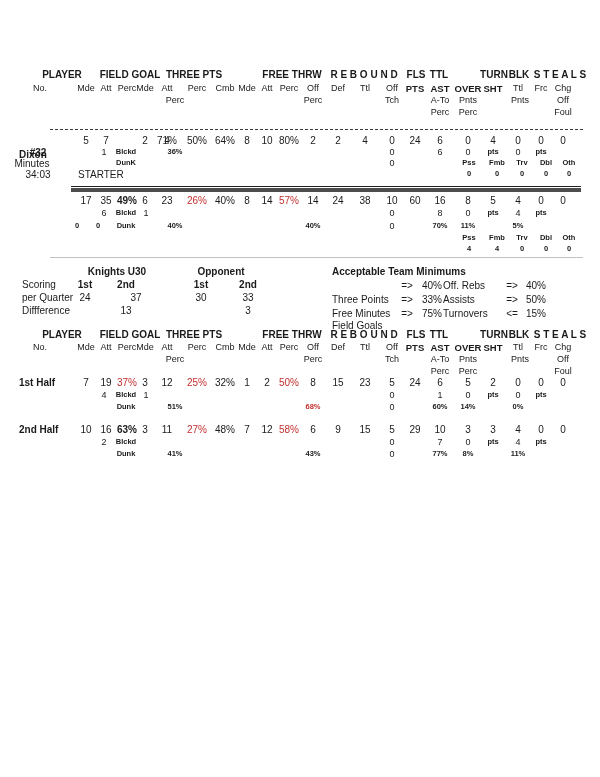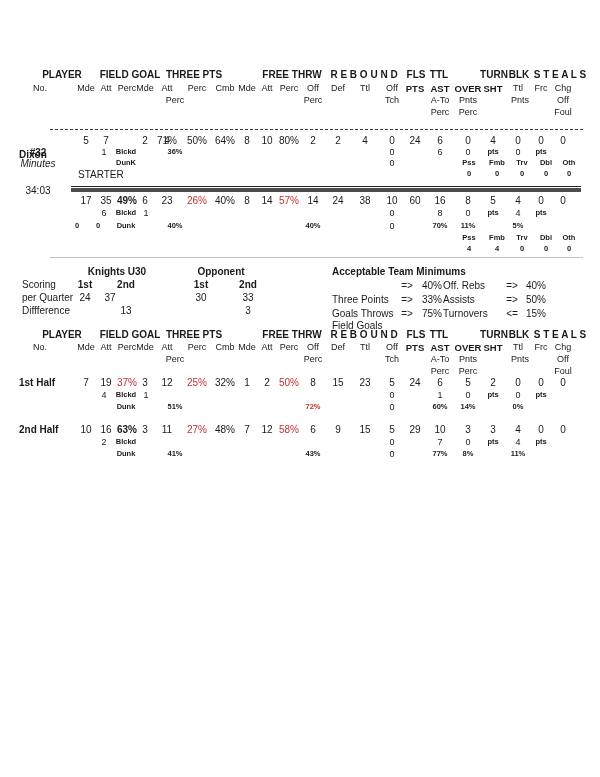--- a/index.html
+++ b/index.html
@@ -97,29 +97,29 @@
     <div class="cell lbl" style="left: 38px; top: 148px;">#32</div>
     <div class="cell s9" style="left: 104px; top: 148px;">1</div>
     <div class="cell sm" style="left: 126px; top: 148px;">Blckd</div>
     <div class="cell sm" style="left: 175px; top: 148px;">36%</div>
     <div class="cell s9" style="left: 392px; top: 148px;">0</div>
     <div class="cell s9" style="left: 440px; top: 148px;">6</div>
     <div class="cell s9" style="left: 468px; top: 148px;">0</div>
     <div class="cell sm" style="left: 493px; top: 148px;">pts</div>
     <div class="cell s9" style="left: 518px; top: 148px;">0</div>
     <div class="cell sm" style="left: 541px; top: 148px;">pts</div>
-    <div class="cell" style="left: 38px; top: 159px; font-style: italic;">Minutes</div>
+    <div class="cell" style="left: 32px; top: 159px;">Minutes</div>
     <div class="cell sm" style="left: 126px; top: 159px;">DunK</div>
     <div class="cell s9" style="left: 392px; top: 159px;">0</div>
     <div class="cell sm" style="left: 469px; top: 159px;">Pss</div>
     <div class="cell sm" style="left: 497px; top: 159px;">Fmb</div>
     <div class="cell sm" style="left: 522px; top: 159px;">Trv</div>
     <div class="cell sm" style="left: 546px; top: 159px;">Dbl</div>
     <div class="cell sm" style="left: 569px; top: 159px;">Oth</div>
-    <div class="cell" style="left: 38px; top: 186px;">34:03</div>
+    <div class="cell" style="left: 38px; top: 170px;">34:03</div>
     <div class="cell la" style="left: 78px; top: 170px;">STARTER</div>
     <div class="cell sm" style="left: 469px; top: 170px;">0</div>
     <div class="cell sm" style="left: 497px; top: 170px;">0</div>
     <div class="cell sm" style="left: 522px; top: 170px;">0</div>
     <div class="cell sm" style="left: 546px; top: 170px;">0</div>
     <div class="cell sm" style="left: 569px; top: 170px;">0</div>
     <div class="cell" style="left: 86px; top: 196px;">17</div>
     <div class="cell" style="left: 106px; top: 196px;">35</div>
     <div class="cell b" style="left: 127px; top: 196px;">49%</div>
     <div class="cell" style="left: 145px; top: 196px;">6</div>
@@ -170,40 +170,40 @@
     <div class="cell sm" style="left: 569px; top: 245px;">0</div>
     <div class="cell b" style="left: 117px; top: 267px;">Knights U30</div>
     <div class="cell b" style="left: 221px; top: 267px;">Opponent</div>
     <div class="cell la" style="left: 22px; top: 280px;">Scoring</div>
     <div class="cell b" style="left: 85px; top: 280px;">1st</div>
     <div class="cell b" style="left: 126px; top: 280px;">2nd</div>
     <div class="cell b" style="left: 201px; top: 280px;">1st</div>
     <div class="cell b" style="left: 248px; top: 280px;">2nd</div>
     <div class="cell la" style="left: 22px; top: 293px;">per Quarter</div>
     <div class="cell" style="left: 85px; top: 293px;">24</div>
-    <div class="cell" style="left: 110px; top: 293px;">37</div>
+    <div class="cell" style="left: 136px; top: 293px;">37</div>
     <div class="cell" style="left: 201px; top: 293px;">30</div>
     <div class="cell" style="left: 248px; top: 293px;">33</div>
     <div class="cell la" style="left: 22px; top: 306px;">Diffference</div>
     <div class="cell" style="left: 126px; top: 306px;">13</div>
     <div class="cell" style="left: 248px; top: 306px;">3</div>
     <div class="cell b la" style="left: 332px; top: 267px;">Acceptable Team Minimums</div>
     <div class="cell la" style="left: 332px; top: 281px; margin-top: 40px;">Field Goals</div>
     <div class="cell" style="left: 407px; top: 281px;">=&gt;</div>
     <div class="cell" style="left: 432px; top: 281px;">40%</div>
     <div class="cell la" style="left: 443px; top: 281px;">Off. Rebs</div>
     <div class="cell" style="left: 512px; top: 281px;">=&gt;</div>
     <div class="cell" style="left: 536px; top: 281px;">40%</div>
     <div class="cell la" style="left: 332px; top: 295px;">Three Points</div>
     <div class="cell" style="left: 407px; top: 295px;">=&gt;</div>
     <div class="cell" style="left: 432px; top: 295px;">33%</div>
     <div class="cell la" style="left: 443px; top: 295px;">Assists</div>
     <div class="cell" style="left: 512px; top: 295px;">=&gt;</div>
     <div class="cell" style="left: 536px; top: 295px;">50%</div>
-    <div class="cell la" style="left: 332px; top: 309px;">Goals Throws</div>
+    <div class="cell la" style="left: 332px; top: 309px;">Free Minutes</div>
     <div class="cell" style="left: 407px; top: 309px;">=&gt;</div>
     <div class="cell" style="left: 432px; top: 309px;">75%</div>
     <div class="cell la" style="left: 443px; top: 309px;">Turnovers</div>
     <div class="cell" style="left: 512px; top: 309px;">&lt;=</div>
     <div class="cell" style="left: 536px; top: 309px;">15%</div>
     <div class="cell h" style="left: 38px; top: 330px;">PLAYER</div>
     <div class="cell h" style="left: 106px; top: 330px;">FIELD GOAL</div>
     <div class="cell h" style="left: 170px; top: 330px;">THREE PTS</div>
     <div class="cell h" style="left: 268px; top: 330px;">FREE THRW</div>
     <div class="cell h" style="left: 340px; top: 330px;">R E B O U N D</div>
@@ -270,21 +270,21 @@
     <div class="cell sm" style="left: 126px; top: 391px;">Blckd</div>
     <div class="cell s9" style="left: 146px; top: 391px;">1</div>
     <div class="cell s9" style="left: 392px; top: 391px;">0</div>
     <div class="cell s9" style="left: 440px; top: 391px;">1</div>
     <div class="cell s9" style="left: 468px; top: 391px;">0</div>
     <div class="cell sm" style="left: 493px; top: 391px;">pts</div>
     <div class="cell s9" style="left: 518px; top: 391px;">0</div>
     <div class="cell sm" style="left: 541px; top: 391px;">pts</div>
     <div class="cell sm" style="left: 126px; top: 403px;">Dunk</div>
     <div class="cell sm" style="left: 175px; top: 403px;">51%</div>
-    <div class="cell sm r" style="left: 313px; top: 403px;">72%</div>
+    <div class="cell sm r" style="left: 313px; top: 403px;">68%</div>
     <div class="cell s9" style="left: 392px; top: 403px;">0</div>
     <div class="cell sm" style="left: 440px; top: 403px;">60%</div>
     <div class="cell sm" style="left: 468px; top: 403px;">14%</div>
     <div class="cell sm" style="left: 518px; top: 403px;">0%</div>
     <div class="cell lbl la" style="left: 19px; top: 425px;">2nd Half</div>
     <div class="cell" style="left: 86px; top: 425px;">10</div>
     <div class="cell" style="left: 106px; top: 425px;">16</div>
     <div class="cell b" style="left: 127px; top: 425px;">63%</div>
     <div class="cell" style="left: 145px; top: 425px;">3</div>
     <div class="cell" style="left: 167px; top: 425px;">11</div>

